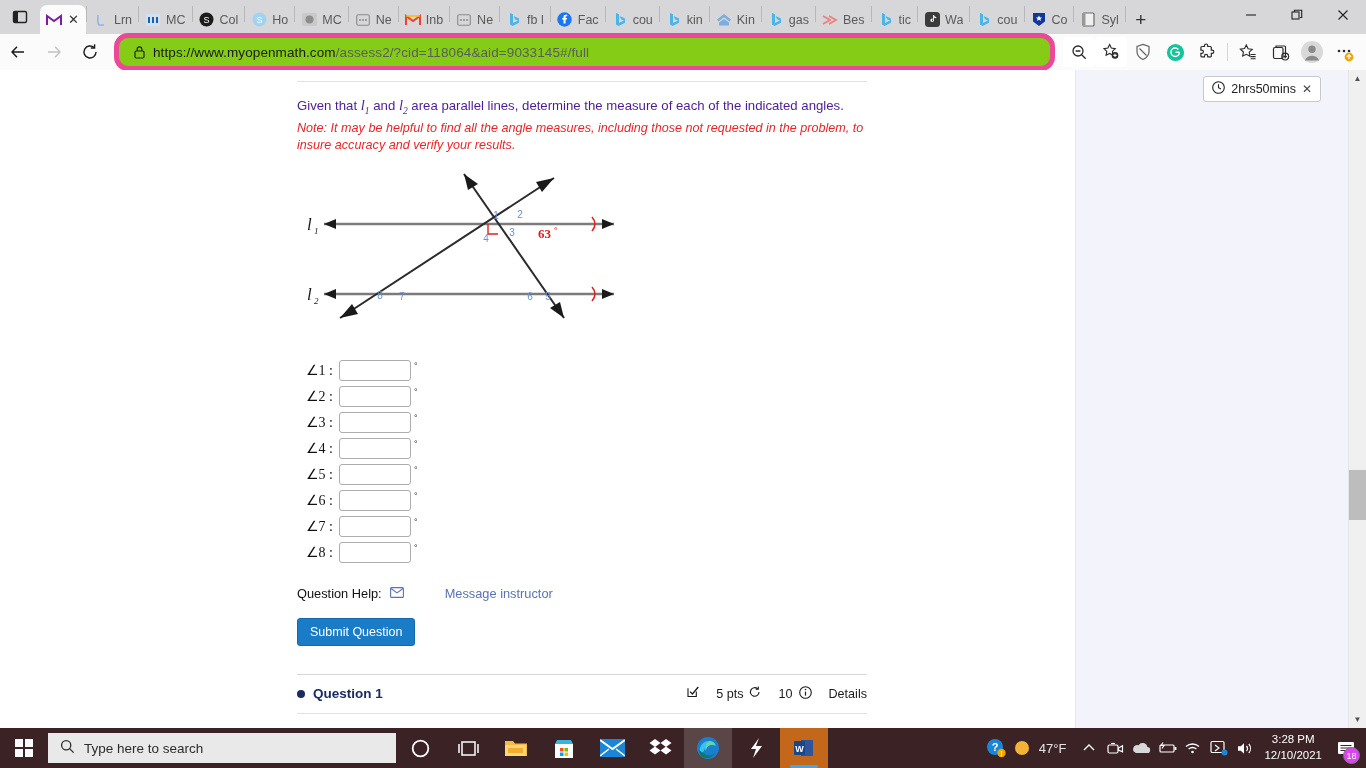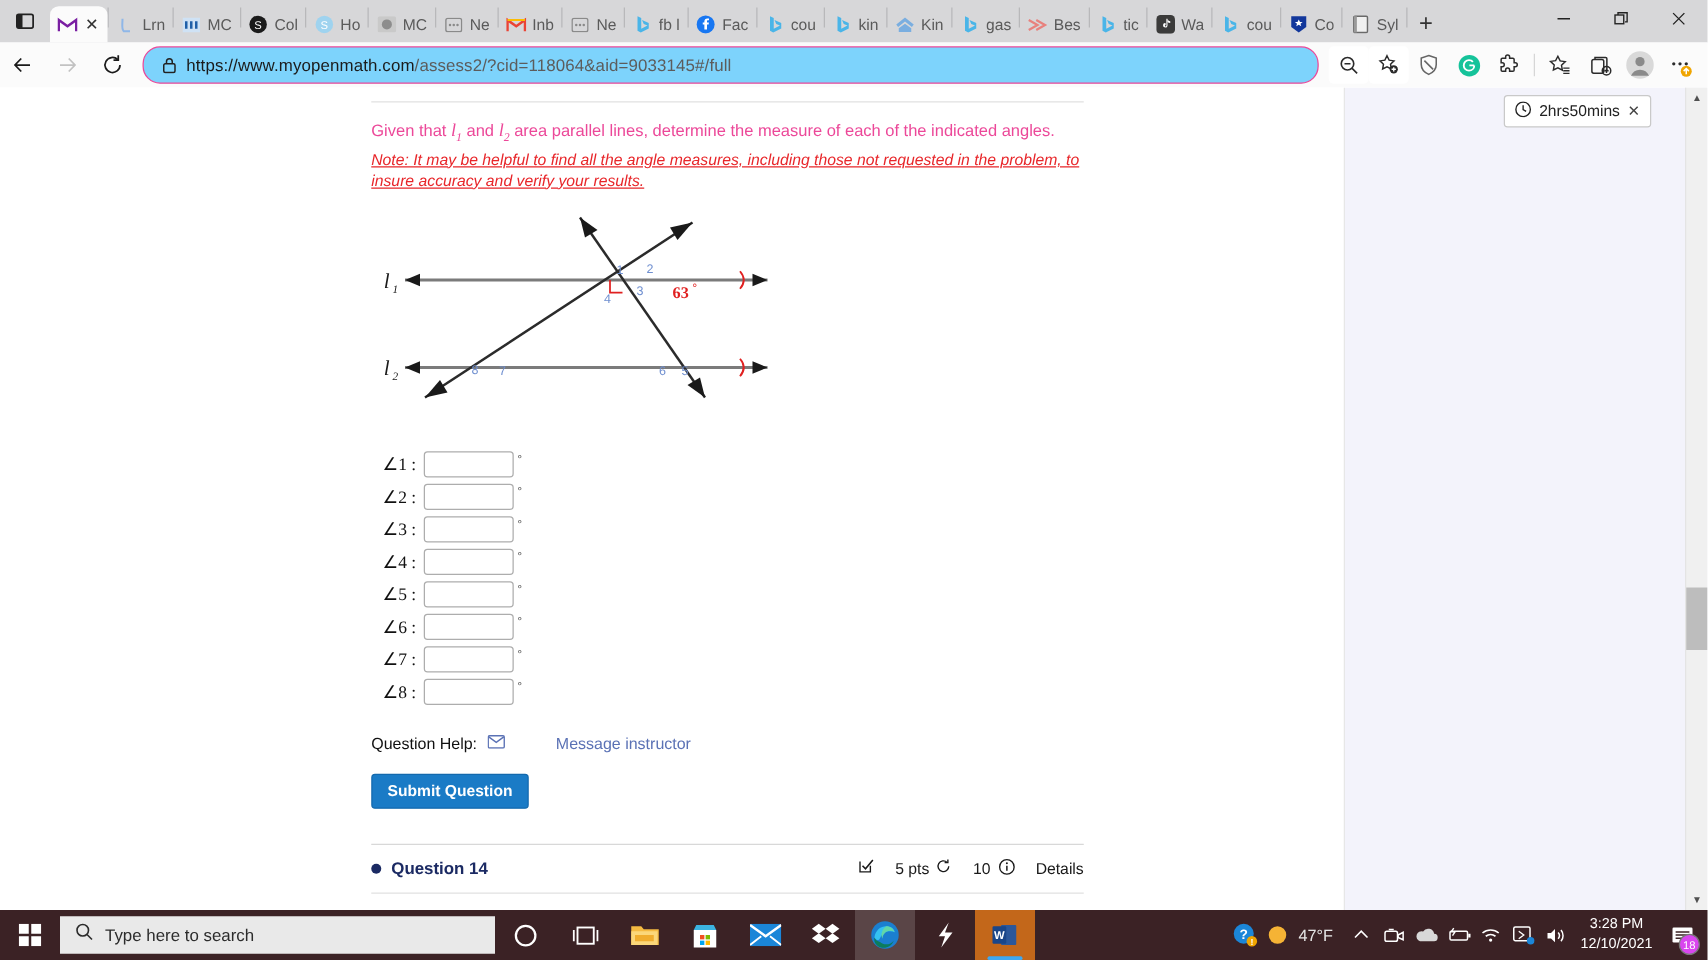--- a/index.html
+++ b/index.html
@@ -34,22 +34,22 @@
   .wc{width:46px;height:30px;display:flex;align-items:center;justify-content:center;color:#222;font-size:13px;}
 
   
   .navbar{
     position:absolute;left:0;top:34px;width:1366px;height:36px;
     background:#fbfbfb;display:flex;align-items:center;
   }
   .navbtn{width:36px;height:32px;display:flex;align-items:center;justify-content:center;color:#1b1b1b;}
   .navbtn.dim{color:#c2c2c2;}
   .omnibox{
-    flex:1;height:28px;margin:0 8px 0 6px;background:#7dd3fc;border-radius:14px;
-    display:flex;align-items:center;padding:0 10px;border:1px solid #ec4899;
+    flex:1;height:28px;margin:0 8px 0 6px;background:#84cc16;border-radius:14px;
+    display:flex;align-items:center;padding:0 10px;border:5px solid #ec4899;
   }
   .omnibox .lock{width:20px;display:flex;align-items:center;justify-content:center;}
   .url{font-size:13.5px;color:#5c5c5c;margin-left:4px;letter-spacing:.1px;}
   .url .host{color:#1b1b1b;}
   .tool-right{display:flex;align-items:center;height:36px;padding-right:6px;}
   .tbtn{width:32px;height:30px;display:flex;align-items:center;justify-content:center;color:#2b2b2b;}
   .tbtn.whitebg{background:#ffffff;border-radius:4px;}
   .vsep{width:1px;height:18px;background:#d6d6d6;margin:0 4px;}
 
   
@@ -76,24 +76,24 @@
 
   
   .content{position:absolute;left:0;top:0;width:1075px;}
   .qwrap{width:570px;margin-left:297px;}
 
   .q-head-cut{
     position:relative;height:12px;overflow:hidden;margin-top:-6px;
   }
   .hr{width:570px;height:1px;background:#e1e1e1;margin-top:5px;}
 
-  .prompt{font-size:13.2px;color:#ec4899;line-height:1.35;margin-top:14px;}
+  .prompt{font-size:13.2px;color:#4c1d95;line-height:1.35;margin-top:14px;}
   .mathvar{font-family:"Liberation Serif",serif;font-style:italic;font-size:14.5px;}
   .mathvar sub{font-size:9.5px;font-style:italic;}
-  .note{color:#e8262a;font-style:italic;font-size:12.6px;line-height:1.35;margin-top:2px;font-family:"Liberation Sans",sans-serif;text-decoration:underline;}
+  .note{color:#e8262a;font-style:italic;font-size:12.6px;line-height:1.35;margin-top:2px;font-family:"Liberation Sans",sans-serif;}
 
   .figure{margin-top:12px;margin-left:5px;}
 
   .answers{margin-top:28px;}
   .ansrow{display:flex;align-items:center;height:26px;margin-bottom:0px;}
   .anslabel{
     width:36px;text-align:right;font-family:"Liberation Serif",serif;
     font-size:14px;color:#111;padding-right:6px;white-space:nowrap;
   }
   .ansinput{
@@ -101,21 +101,21 @@
     box-sizing:border-box;
   }
   .degsym{font-size:9px;color:#333;margin-left:3px;position:relative;top:-5px;}
 
   .qhelp{margin-top:20px;display:flex;align-items:center;gap:8px;font-size:12.8px;color:#111;}
   .qhelp .mi{color:#5b72b5;display:flex;align-items:center;gap:5px;}
   .qhelp .mi .lbl{text-decoration:none;padding-left:36px;}
 
   .submit{
     margin-top:17px;display:inline-block;background:#1a7bc6;color:#fff;
-    font-size:12.5px;font-weight:bold;padding:6px 12px;border-radius:3px;
+    font-size:12.5px;font-weight:normal;padding:6px 12px;border-radius:3px;
     border:1px solid #1369ad;
   }
 
   .sep-wide{width:570px;height:1px;background:#d8d8d8;margin-top:28px;}
 
   .q14row{display:flex;justify-content:space-between;align-items:center;margin-top:11px;}
   .q14title{font-size:13.5px;color:#1b2a63;font-weight:bold;display:flex;align-items:center;gap:8px;}
   .bullet{width:8px;height:8px;border-radius:50%;background:#1b2a63;display:inline-block;}
   .q14meta{font-size:12.6px;color:#1a1a1a;display:flex;align-items:center;gap:6px;}
   .q14meta .grp{display:flex;align-items:center;gap:17px;}
@@ -627,21 +627,21 @@
         </div>
 
         <div class="submit">Submit Question</div>
 
         <div class="sep-wide"></div>
 
         
         <div class="q14row">
           <span class="q14title">
             <span class="bullet"></span>
-            <span>Question 14</span>
+            <span>Question 1</span>
           </span>
           <span class="q14meta">
             <span class="grp">
               <span>
                 <svg width="12" height="12" viewBox="0 0 12 12">
                     <path d="M1 2.2v8.3h8.3V5.5" fill="none" stroke="#1a1a1a" stroke-width="1.1"></path>
                     <path d="M3 5.6l2.4 2.4L11.3 1" fill="none" stroke="#1a1a1a" stroke-width="1.3"></path>
                   </svg>
               </span>
               <span>5 pts</span>

